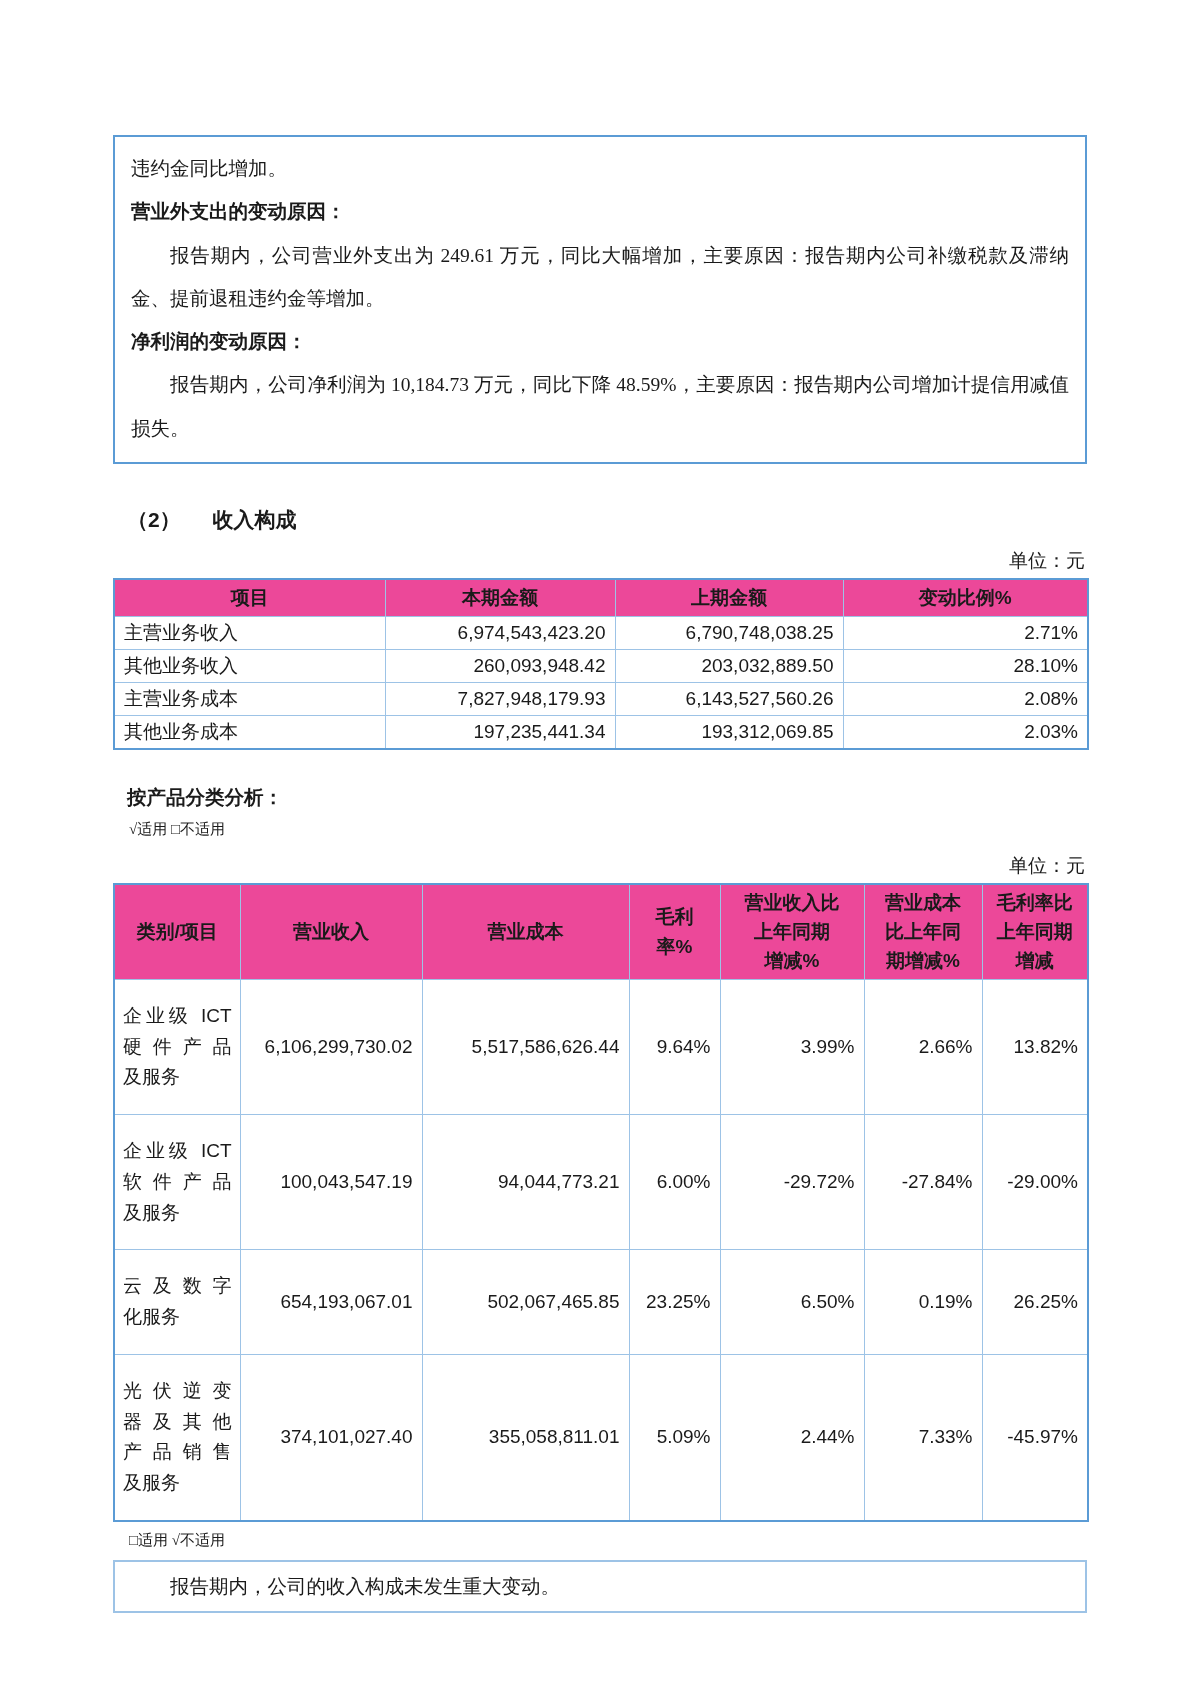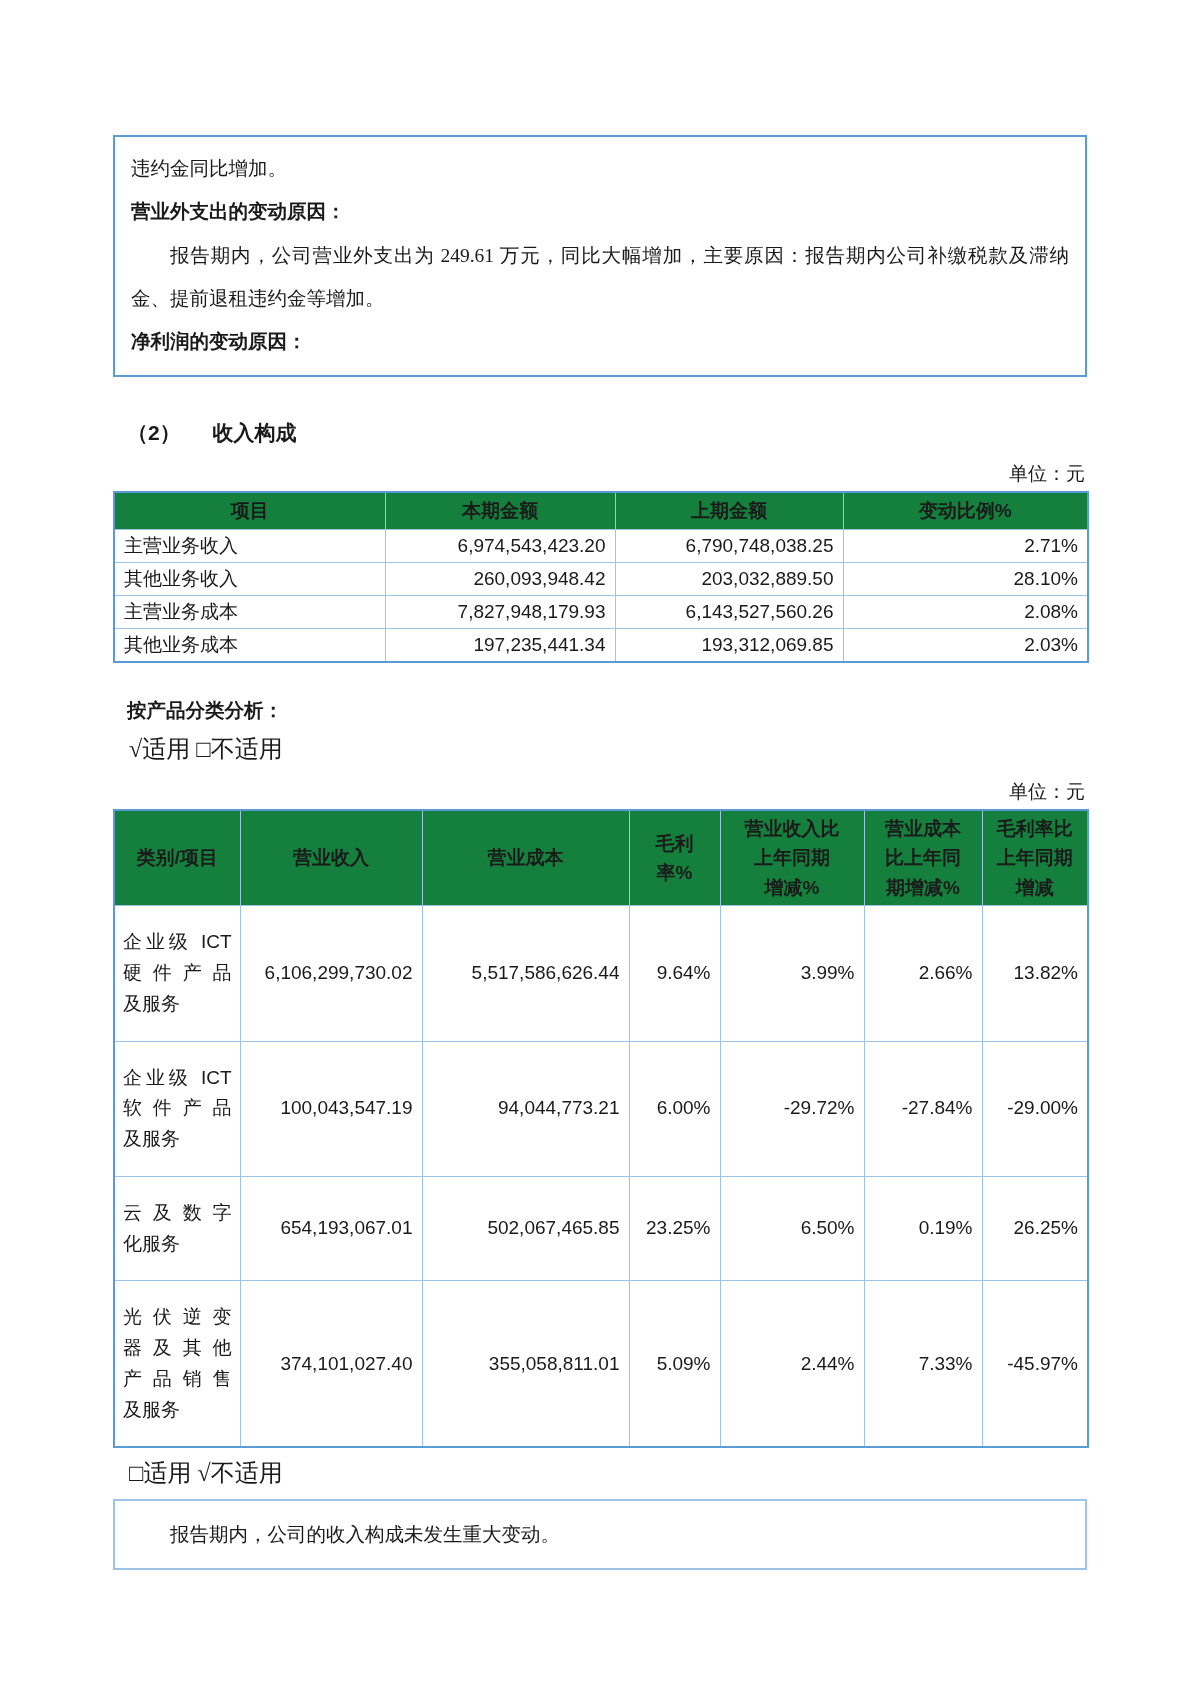--- a/index.html
+++ b/index.html
@@ -51,21 +51,21 @@
     font-size:19px;
   }
   table{border:2px solid #5B9BD5;}
   th,td{
     border:1.5px solid #9DC3E6;
     padding:3px 9px;
     vertical-align:middle;
     box-sizing:border-box;
   }
   th{
-    background:#15803d;
+    background:#ec4899;
     font-weight:bold;
     text-align:center;
     white-space:pre-line;
     line-height:1.55;
   }
   td.num{text-align:right;}
   td.label{text-align:left;}
   .t1 th{height:34px;}
   .t1 td{height:31px;}
   
@@ -81,44 +81,45 @@
     -moz-text-align-last:left;
   }
   
   .sub-heading{
     font-family:Liberation Serif, serif;
     font-weight:bold;
     font-size:19.5px;
     margin:34px 0 0 14px;
   }
   .apply-line{
-    font-size:24px;
+    font-size:15px;
     margin:9px 0 0 16px;
   }
   .sub-heading.tight{margin-top:10px;}
   
   .reason-box{
     box-sizing:border-box;
     border:2px solid #9DC3E6;
     margin-top:10px;
-    padding:20px 16px;
+    padding:11px 16px;
     font-size:19.5px;
   }
   .reason-box p{margin:0;text-indent:2em;}
 </style>
 </head>
 <body>
 
 <div class="page">
 
   <div class="comment-box">
     <p>违约金同比增加。</p>
     <p class="bold-head">营业外支出的变动原因：</p>
     <p class="para">报告期内，公司营业外支出为 249.61 万元，同比大幅增加，主要原因：报告期内公司补缴税款及滞纳金、提前退租违约金等增加。</p>
     <p class="bold-head">净利润的变动原因：</p>
+    <p class="para">报告期内，公司净利润为 10,184.73 万元，同比下降 48.59%，主要原因：报告期内公司增加计提信用减值损失。</p>
   </div>
 
   <div class="section-heading">
     <span class="num">（2）</span>
     <span>收入构成</span>
   </div>
 
   <div class="unit-label">单位：元</div>
 
   <table class="t1">

